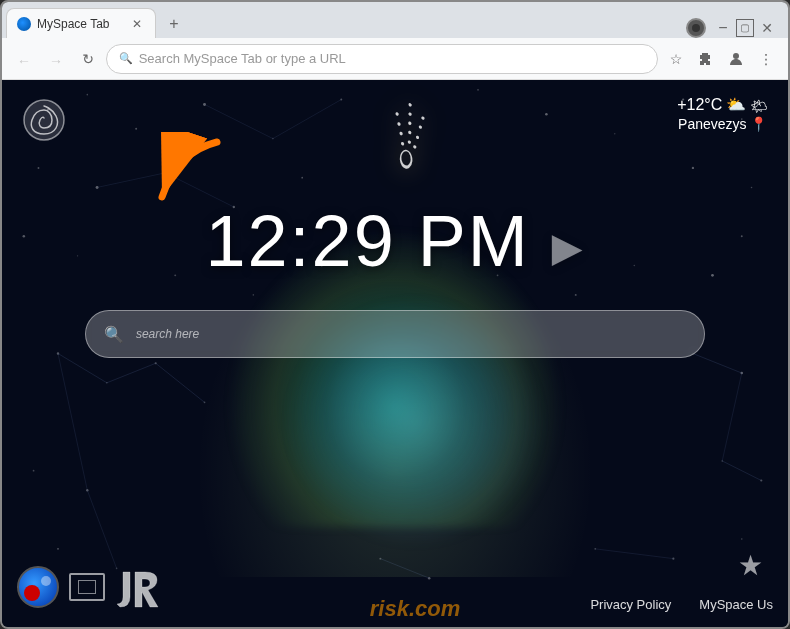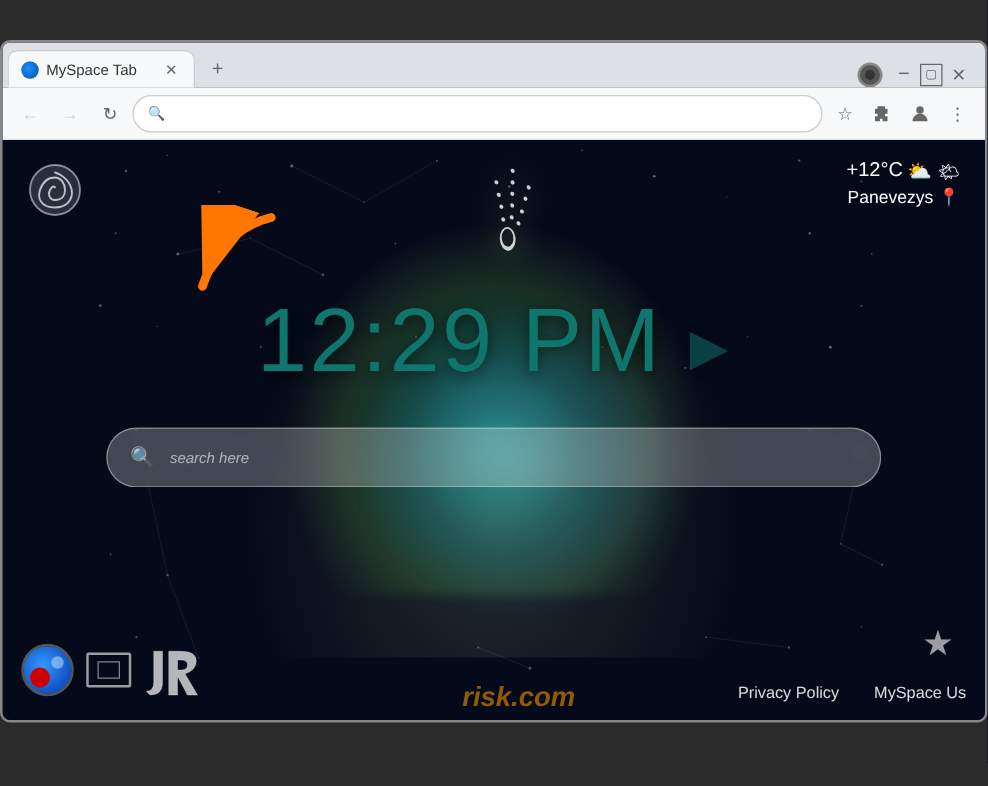--- a/index.html
+++ b/index.html
@@ -1,19 +1,19 @@
 <!DOCTYPE html>
 <html><head>
   <meta charset="utf-8">
   <style>
     * { margin: 0; padding: 0; box-sizing: border-box; }
     body { width: 790px; height: 629px; overflow: hidden; font-family: 'Segoe UI', Arial, sans-serif; background: #2b2b2b; }
 
     
-    .browser-frame { width: 790px; height: 546px; display: flex; flex-direction: column; border: 2px solid #888; border-radius: 8px; overflow: hidden; margin-top: 32px; }
+    .browser-frame { width: 790px; height: 629px; display: flex; flex-direction: column; border: 2px solid #888; border-radius: 8px; overflow: hidden; }
 
     .tab-bar {
       background: #dde1e6;
       height: 36px;
       display: flex;
       align-items: flex-end;
       padding: 0 4px;
     }
     .tab {
       background: #f8f9fa;
@@ -122,42 +122,42 @@
       position: absolute;
       top: 15px;
       right: 20px;
       text-align: right;
       color: white;
     }
     .weather-temp {
       font-size: 16px;
       font-weight: 500;
       display: flex;
-      align-items: center;
+      align-items: flex-end;
       justify-content: flex-end;
       gap: 4px;
     }
     .weather-city {
       font-size: 14px;
       display: flex;
       align-items: center;
       justify-content: flex-end;
       gap: 4px;
       margin-top: 2px;
     }
 
     
     .clock-display {
       position: absolute;
       top: 120px;
       left: 50%;
       transform: translateX(-50%);
       font-size: 72px;
       font-weight: 200;
-      color: #0f766e;
+      color: #ffffff;
       text-shadow: 0 2px 10px rgba(0,0,0,0.5);
       white-space: nowrap;
       letter-spacing: 2px;
     }
 
     
     .search-container {
       position: absolute;
       top: 230px;
       left: 50%;
@@ -271,20 +271,21 @@
       </div>
     </div>
   </div>
 
   <div class="nav-bar">
     <button class="nav-btn disabled">←</button>
     <button class="nav-btn disabled">→</button>
     <button class="nav-btn">↻</button>
     <div class="address-bar">
       <span class="search-icon-small">🔍</span>
+      <span style="color:#999; font-size:13px;">Search MySpace Tab or type a URL</span>
     </div>
     <div class="nav-actions">
       <button class="nav-btn">☆</button>
       <button class="nav-btn">
         <svg width="16" height="16" viewBox="0 0 16 16">
             <path d="M6 2h4v2h2v4h-2v2h2v4H8v-2H6v2H2v-4h2V8H2V4h2V2z" fill="#666"></path>
           </svg>
       </button>
       <button class="nav-btn">
         <svg width="16" height="16" viewBox="0 0 16 16">

